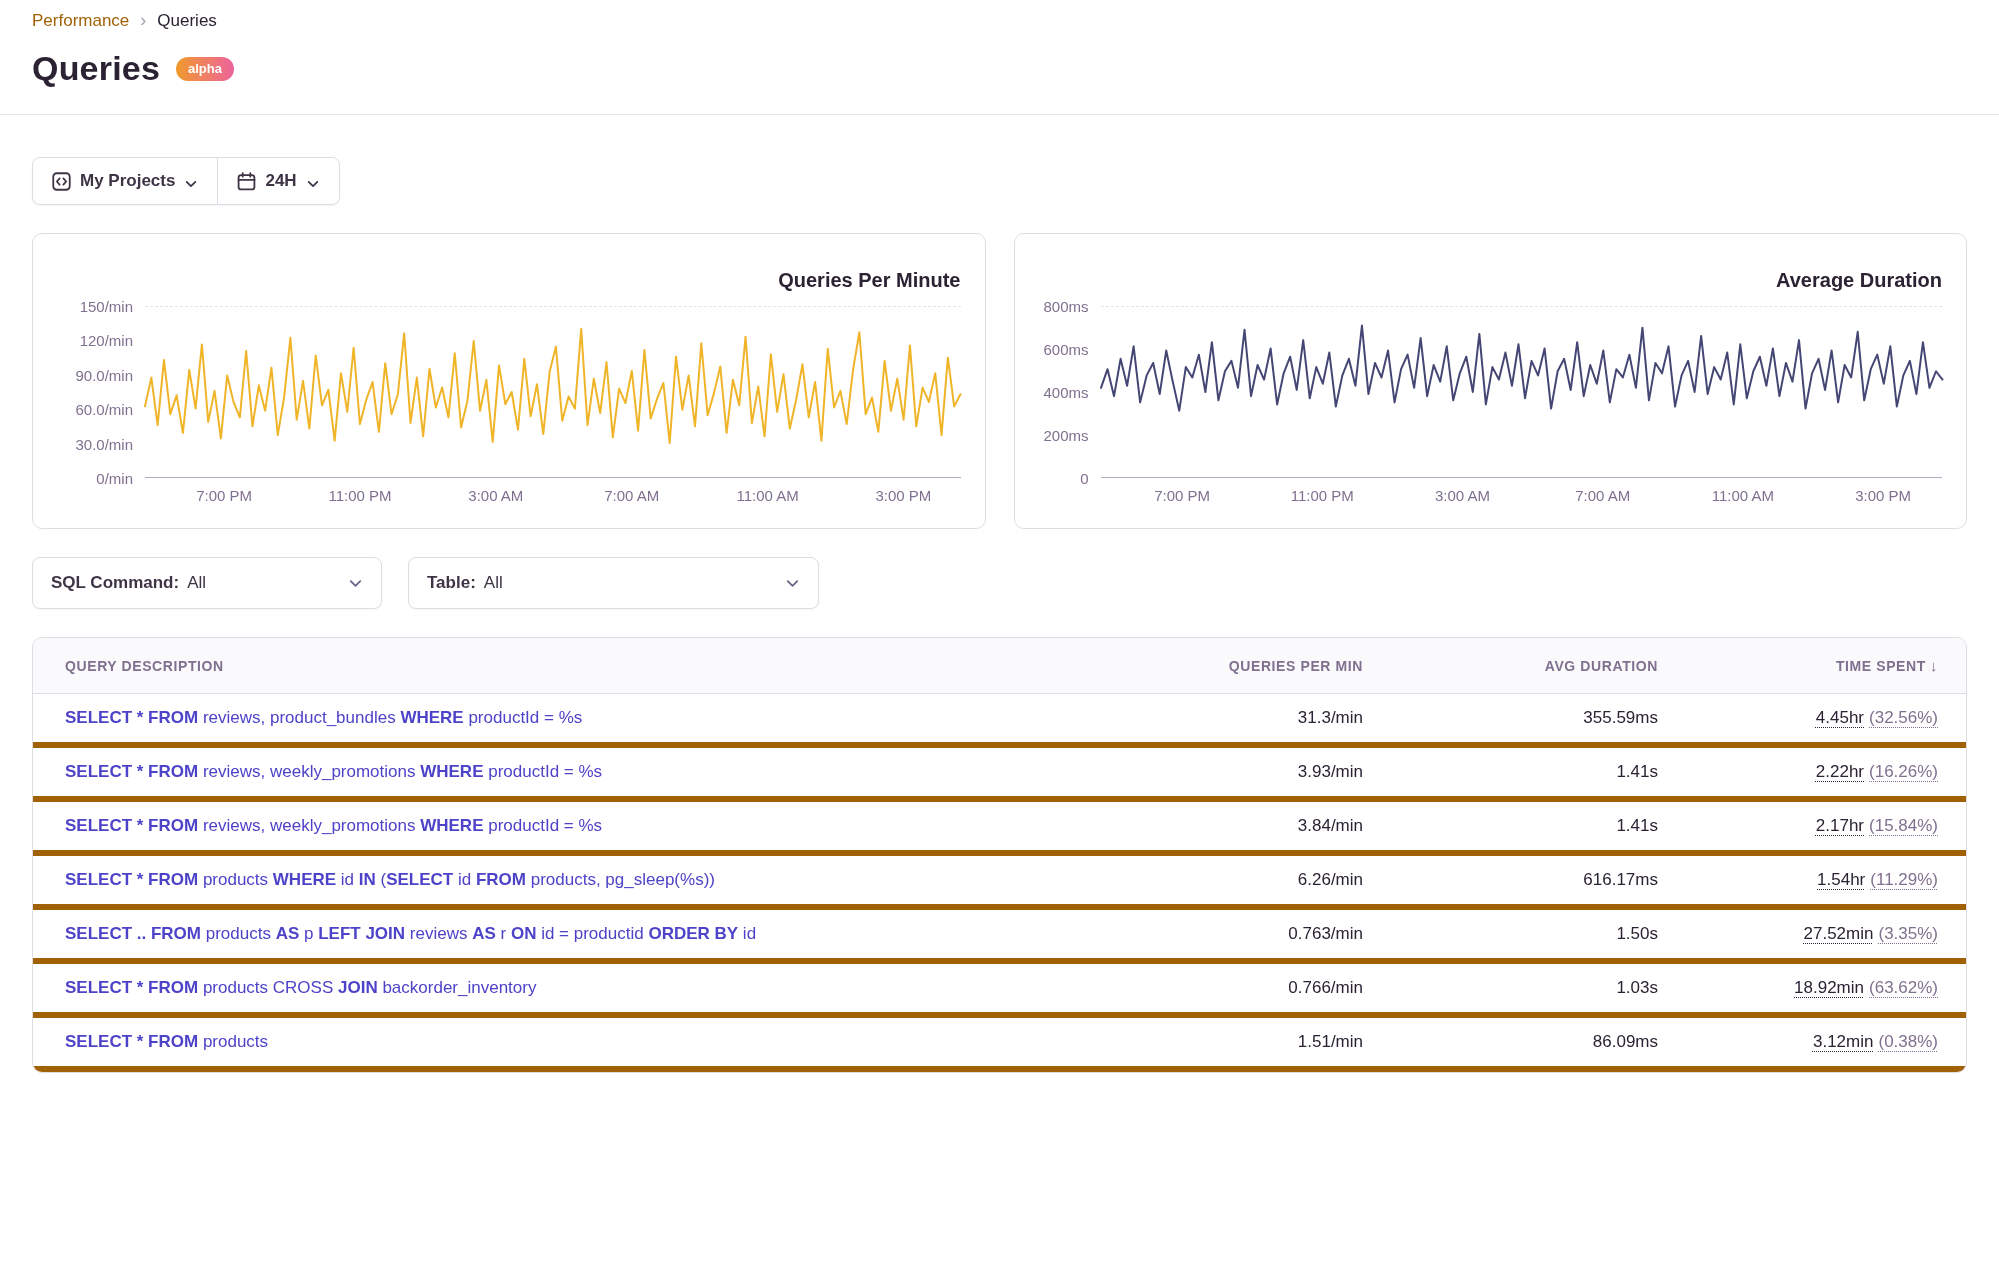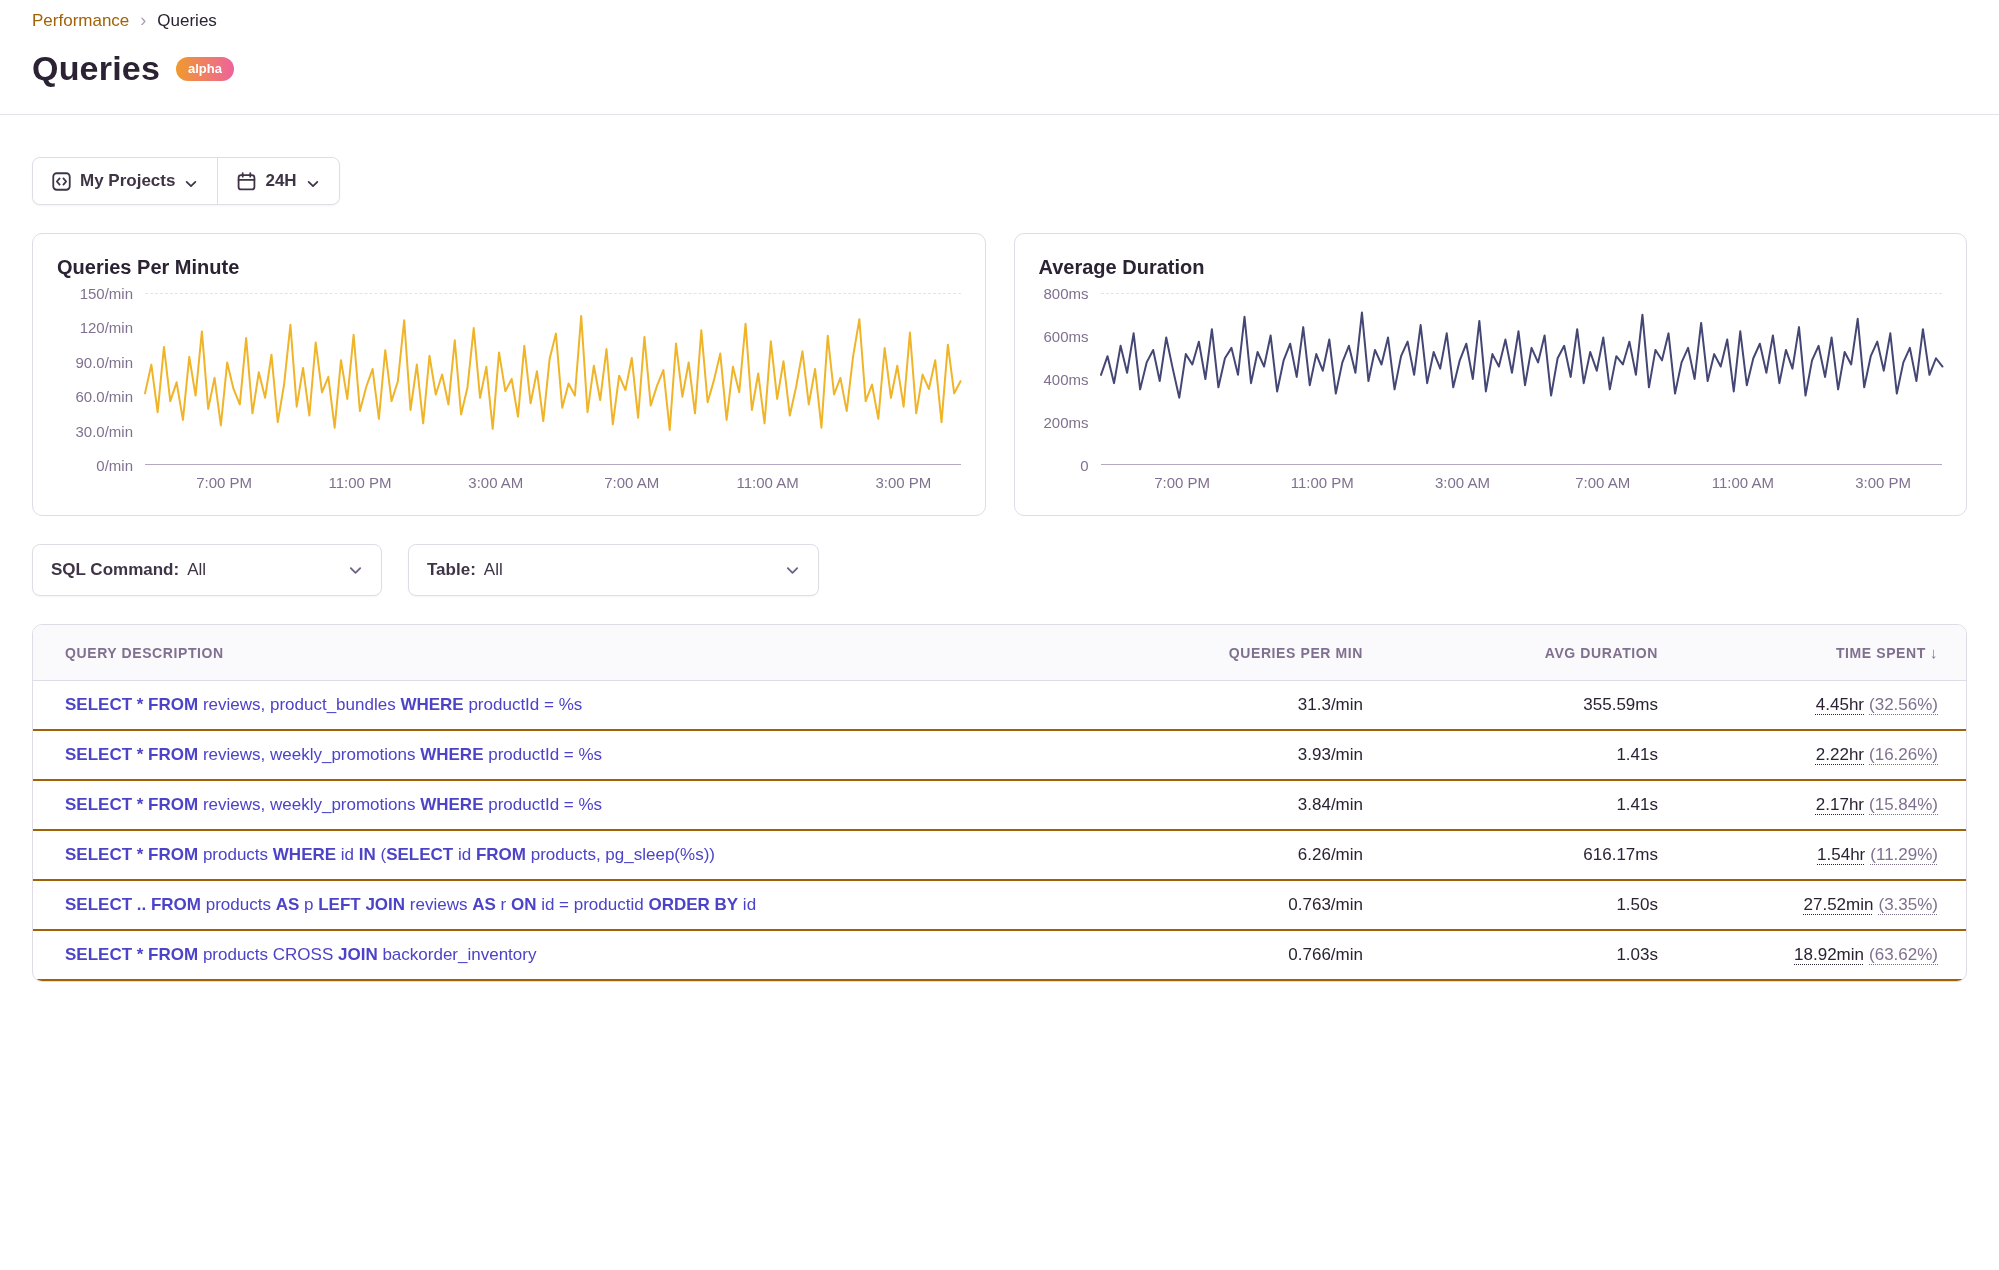--- a/index.html
+++ b/index.html
@@ -28,21 +28,21 @@
   .grp-btn:first-child { border-radius:8px 0 0 8px; }
   .grp-btn:last-child { border-radius:0 8px 8px 0; }
   .grp-divider { width:1px; background:#e0dce5; }
   .icon-stroke { stroke:#3e3446; fill:none; stroke-width:1.7; stroke-linecap:round; stroke-linejoin:round; }
   .chev { stroke:#3e3446; fill:none; stroke-width:2; stroke-linecap:round; stroke-linejoin:round; }
   .chev-gray { stroke:#6f6287; }
 
   
   .charts-row { display:flex; gap:28px; margin-top:28px; }
   .card { border:1px solid #e0dce5; border-radius:10px; background:#fff; }
-  .chart-card { flex:1; padding:22px 24px 16px; }
+  .chart-card { flex:1; padding:35px 24px 16px;text-align:right; }
   .chart-title { font-size:20px; font-weight:bold; color:#2b2233; margin-bottom:14px; }
   .chart-body { display:flex; height:172px; }
   .y-gutter { position:relative; flex:none; }
   .gutter-wide { width:88px; }
   .gutter-narrow { width:62px; }
   .y-tick { position:absolute; right:12px; transform:translateY(-50%); font-size:15px; color:#80708f; white-space:nowrap; }
   .plot { position:relative; flex:1; border-top:1px dashed #e6e1ea; border-bottom:1px solid #b4a8c0; }
   .plot svg { position:absolute; left:0; top:2px; width:100%; height:calc(100% - 4px); overflow:visible; }
   .plot polyline { fill:none; stroke-width:2; vector-effect:non-scaling-stroke; stroke-linejoin:round; stroke-linecap:round; }
   .x-tick { position:absolute; top:100%; margin-top:10px; transform:translateX(-50%); font-size:15px; color:#80708f; white-space:nowrap; }
@@ -63,21 +63,21 @@
   .table-card { margin-top:28px; overflow:hidden; }
   table { width:100%; border-collapse:collapse; }
   thead th { background:#faf9fb; font-size:14px; font-weight:bold; letter-spacing:.6px; color:#80708f;
     text-transform:uppercase; padding:19px 0; border-bottom:1px solid #e0dce5; text-align:left; }
   th.col-query { padding-left:32px; }
   th.col-num, td.col-num { text-align:right; }
   th.col-qpm { width:290px; padding-right:8px; }
   th.col-avg { width:295px; padding-right:8px; }
   th.col-time { width:300px; padding-right:28px; }
   .sort-arrow { margin-left:4px; color:#80708f; font-size:15px; }
-  tbody td { padding:14px 0; border-bottom:2px solid #a16207; font-size:17px; color:#2b2233; }
+  tbody td { padding:14px 0; border-bottom:6px solid #a16207; font-size:17px; color:#2b2233; }
   tbody td.col-query { padding-left:32px; }
   tbody td.col-qpm, tbody td.col-avg { padding-right:8px; }
   tbody td.col-time { padding-right:28px; }
   .query-link { color:var(--link,#4d43c9); cursor:pointer; }
   .query-link .kw { font-weight:bold; }
   .time-val { text-decoration:underline dotted; text-underline-offset:4px; text-decoration-thickness:1px; }
   .time-pct { color:#80708f; text-decoration:underline dotted; text-underline-offset:4px; text-decoration-thickness:1px; margin-left:5px; }
 </style>
 </head>
 <body>
@@ -243,17 +243,23 @@
             <td class="col-num col-qpm">0.763/min</td>
             <td class="col-num col-avg">1.50s</td>
             <td class="col-num col-time"><span class="time-val">27.52min</span><span class="time-pct">(3.35%)</span></td>
           </tr>
           <tr>
             <td class="col-query"><span class="query-link"><span class="kw">SELECT * FROM</span><span> products CROSS </span><span class="kw">JOIN</span><span> backorder_inventory</span></span></td>
             <td class="col-num col-qpm">0.766/min</td>
             <td class="col-num col-avg">1.03s</td>
             <td class="col-num col-time"><span class="time-val">18.92min</span><span class="time-pct">(63.62%)</span></td>
           </tr>
+          <tr>
+            <td class="col-query"><span class="query-link"><span class="kw">SELECT * FROM</span><span> products</span></span></td>
+            <td class="col-num col-qpm">1.51/min</td>
+            <td class="col-num col-avg">86.09ms</td>
+            <td class="col-num col-time"><span class="time-val">3.12min</span><span class="time-pct">(0.38%)</span></td>
+          </tr>
         </tbody>
     </table>
   </div>
 
 </div>
 
 </body></html>

